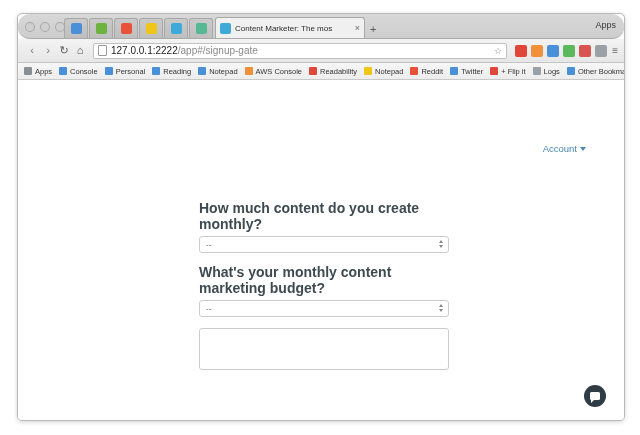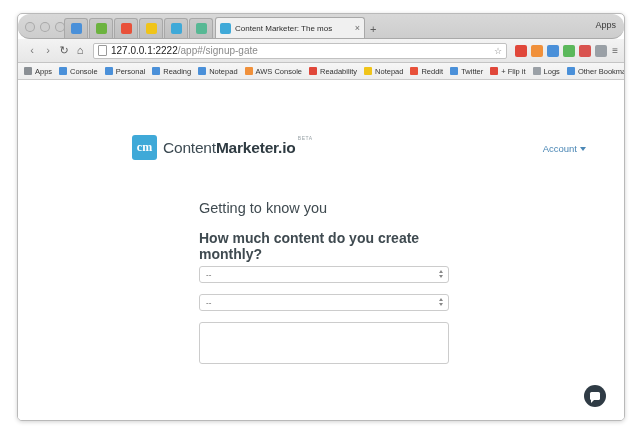--- a/index.html
+++ b/index.html
@@ -501,45 +501,38 @@
           <span>Logs</span>
         </span>
       <span class="bm bm-right">
           <span class="bm-ico" style="background:#4a90d9"></span>
           <span>Other Bookmarks</span>
         </span>
     </div>
 
     <div class="page">
 
-      <div class="logo-wrap">
-        <div class="logo-mark">cm</div>
-        <div class="logo-text">
-          <span>Content</span><span class="bold">Marketer.io</span>
-          <span class="logo-beta">BETA</span>
-        </div>
-      </div>
 
       <div class="account-menu">
         <span>Account</span><span class="caret"></span>
       </div>
 
       <div class="content">
-        <h1 class="page-title">Getting to know you</h1>
 
 
         <div class="field-label">How much content do you create monthly?</div>
         <div class="select-box">
           <span>--</span>
           <span class="select-arrows">
             <span class="arrow-up"></span>
             <span class="arrow-down"></span>
           </span>
         </div>
 
+        <div class="field-label">What's your monthly content marketing budget?</div>
         <div class="select-box">
           <span>--</span>
           <span class="select-arrows">
             <span class="arrow-up"></span>
             <span class="arrow-down"></span>
           </span>
         </div>
 
         <div class="textarea-box">
           

